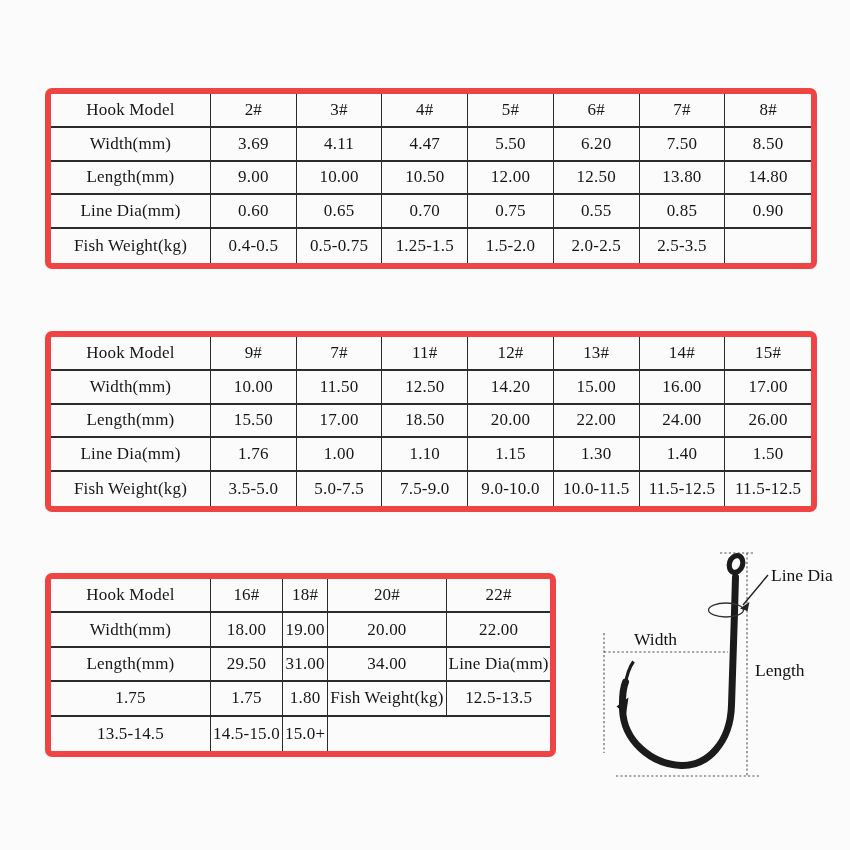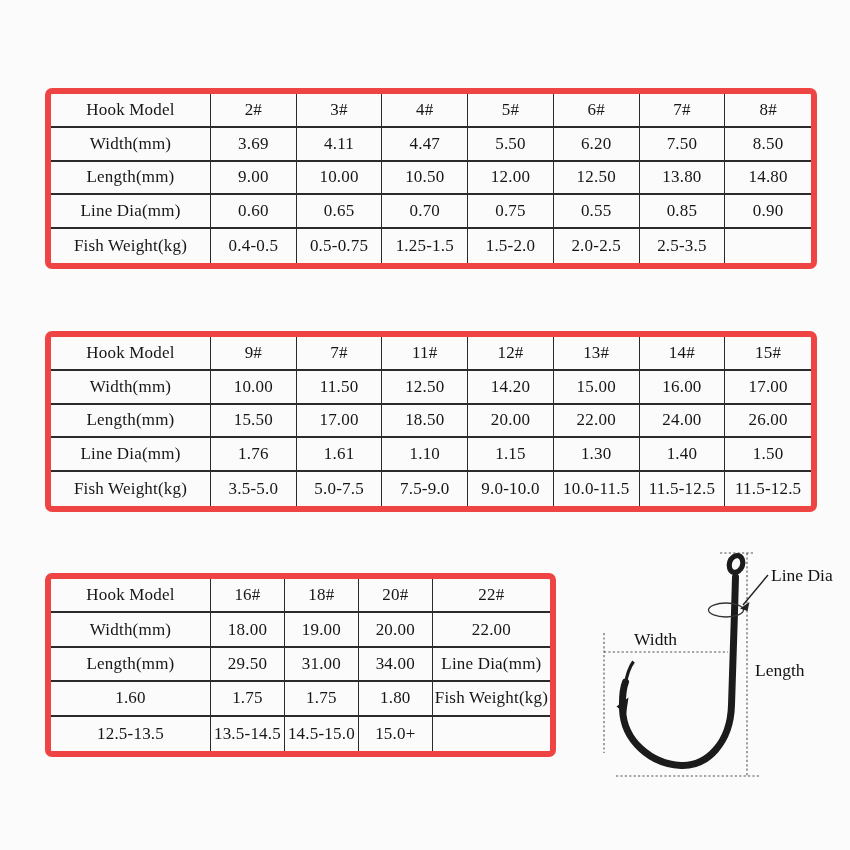--- a/index.html
+++ b/index.html
@@ -126,21 +126,21 @@
     <div class="c">15.50</div>
     <div class="c">17.00</div>
     <div class="c">18.50</div>
     <div class="c">20.00</div>
     <div class="c">22.00</div>
     <div class="c">24.00</div>
     <div class="c">26.00</div>
 
     <div class="c">Line Dia(mm)</div>
     <div class="c">1.76</div>
-    <div class="c">1.61</div>
+    <div class="c">1.00</div>
     <div class="c">1.10</div>
     <div class="c">1.15</div>
     <div class="c">1.30</div>
     <div class="c">1.40</div>
     <div class="c">1.50</div>
 
     <div class="c">Fish Weight(kg)</div>
     <div class="c">3.5-5.0</div>
     <div class="c">5.0-7.5</div>
     <div class="c">7.5-9.0</div>
@@ -162,21 +162,20 @@
     <div class="c">19.00</div>
     <div class="c">20.00</div>
     <div class="c">22.00</div>
 
     <div class="c">Length(mm)</div>
     <div class="c">29.50</div>
     <div class="c">31.00</div>
     <div class="c">34.00</div>
 
     <div class="c">Line Dia(mm)</div>
-    <div class="c">1.60</div>
     <div class="c">1.75</div>
     <div class="c">1.75</div>
     <div class="c">1.80</div>
 
     <div class="c">Fish Weight(kg)</div>
     <div class="c">12.5-13.5</div>
     <div class="c">13.5-14.5</div>
     <div class="c">14.5-15.0</div>
     <div class="c">15.0+</div>
   </div>

